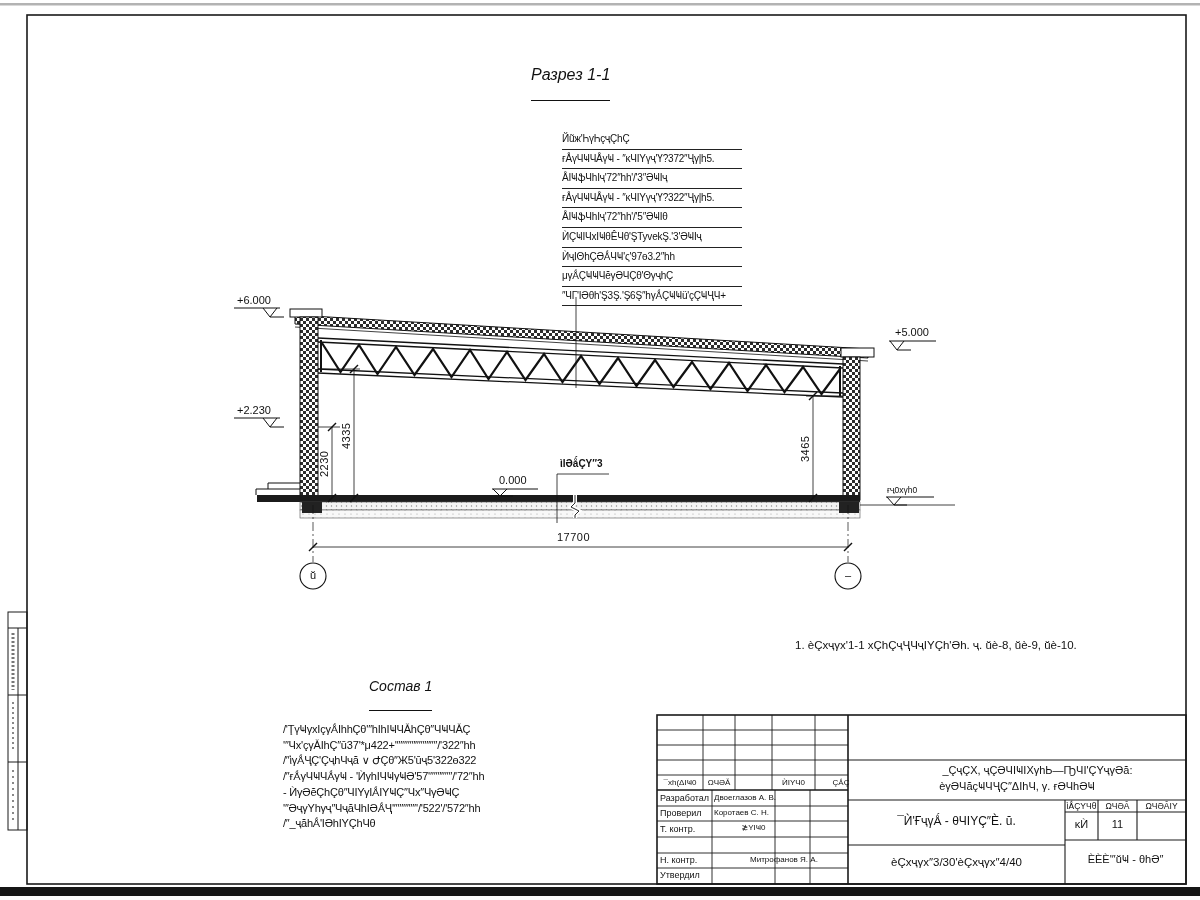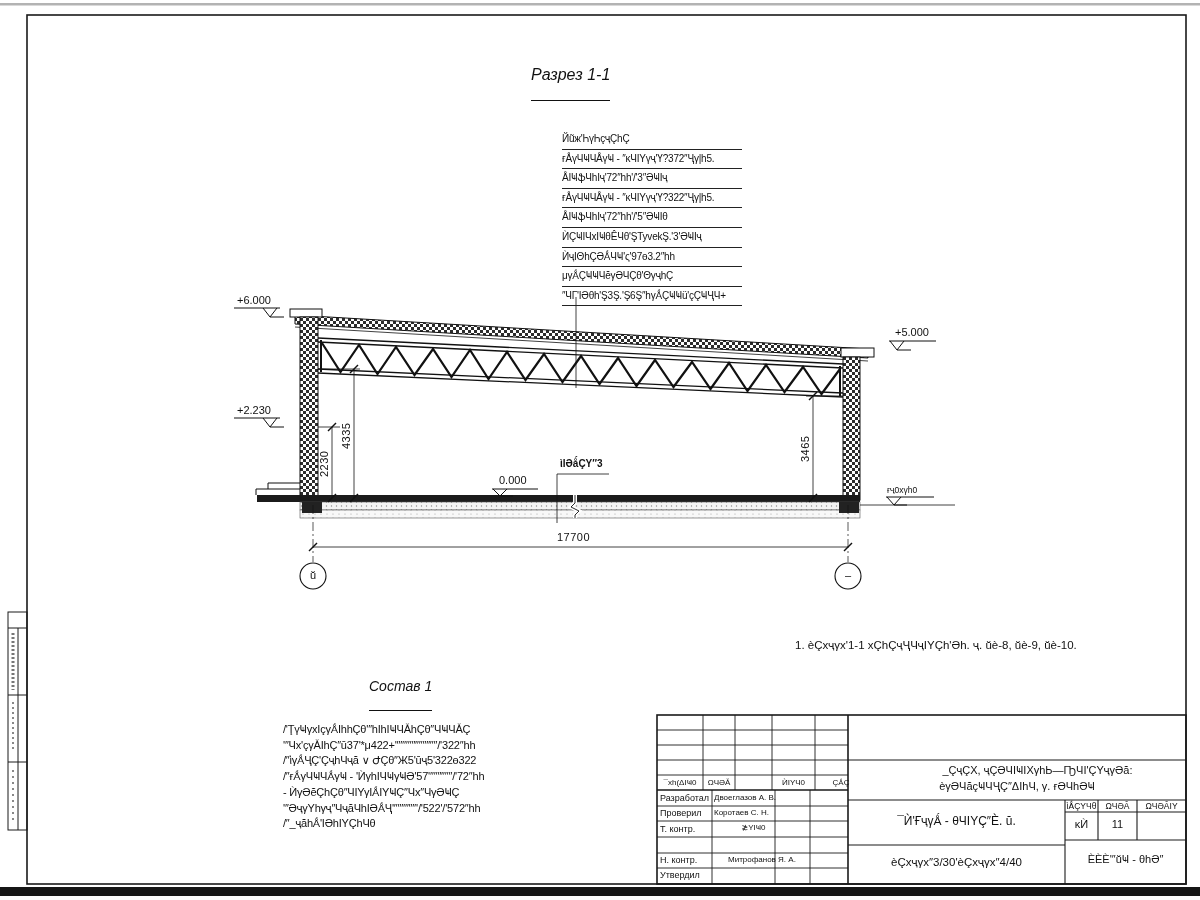--- a/index.html
+++ b/index.html
@@ -220,21 +220,21 @@
 <div class="tx c" style="left:815px;top:778px;width:52px;font-size:8px;">ÇǺÇ</div>
 
 <div class="tx" style="left:660px;top:793px;font-size:9px;">Разработал</div>
 <div class="tx" style="left:660px;top:808px;font-size:9px;">Проверил</div>
 <div class="tx" style="left:660px;top:824px;font-size:9px;">Т. контр.</div>
 <div class="tx" style="left:660px;top:855px;font-size:9px;">Н. контр.</div>
 <div class="tx" style="left:660px;top:870px;font-size:9px;">Утвердил</div>
 
 <div class="tx" style="left:714px;top:793px;font-size:8px;">Двоеглазов А. В.</div>
 <div class="tx" style="left:714px;top:808px;font-size:8px;">Коротаев С. Н.</div>
-<div class="tx" style="left:716px;top:855px;font-size:8px;padding-left:12px;">Митрофанов Я. А.</div>
+<div class="tx" style="left:738px;top:855px;font-size:8px;padding-left:12px;">Митрофанов Я. А.</div>
 
 <div class="tx c" style="left:1065px;top:801px;width:33px;font-size:8.5px;">ὶǺÇΥЧθ</div>
 <div class="tx c" style="left:1098px;top:801px;width:39px;font-size:8.5px;">ΩЧӘǍ</div>
 <div class="tx c" style="left:1137px;top:801px;width:49px;font-size:8.5px;">ΩЧӘǍIΥ</div>
 <div class="tx c" style="left:1065px;top:818px;width:33px;font-size:11px;">ĸЍ</div>
 <div class="tx c" style="left:1098px;top:818px;width:39px;font-size:11px;">11</div>
 <div class="tx c" style="left:1137px;top:818px;width:49px;font-size:11px;"></div>
 
 </div>
 

